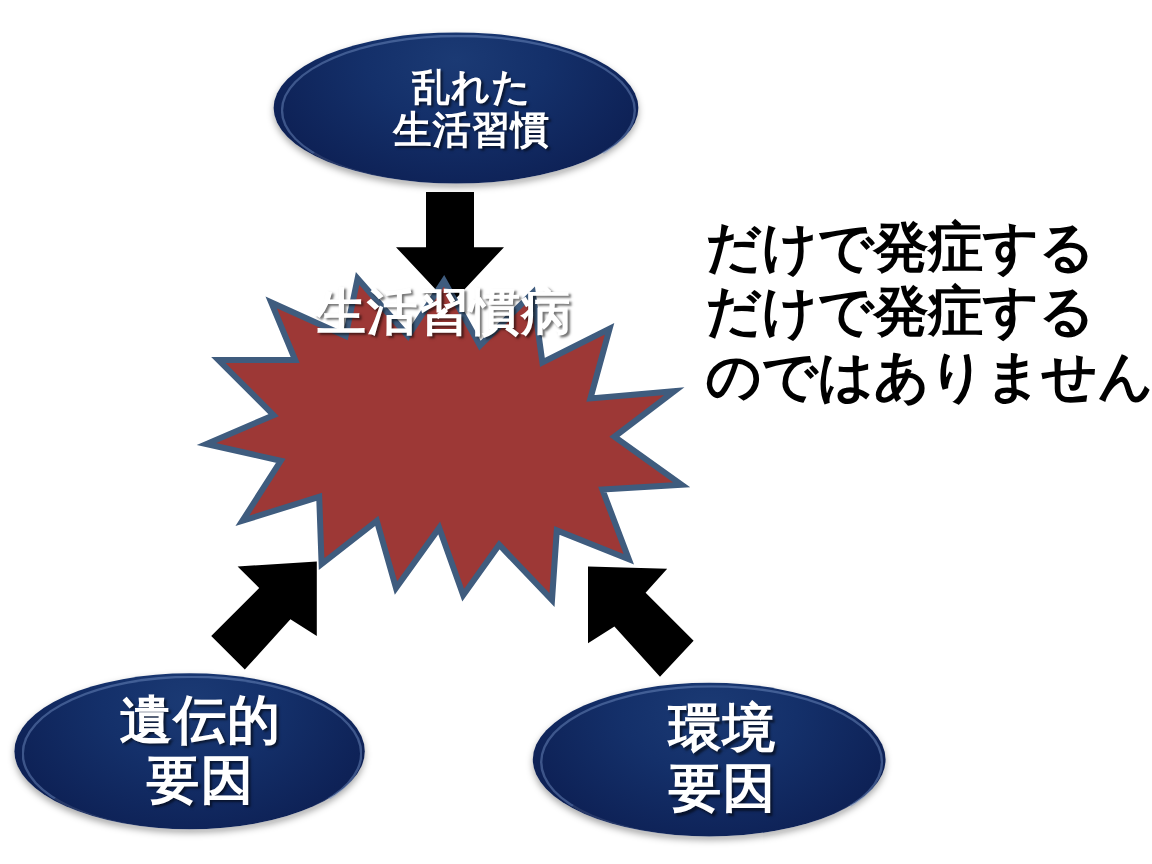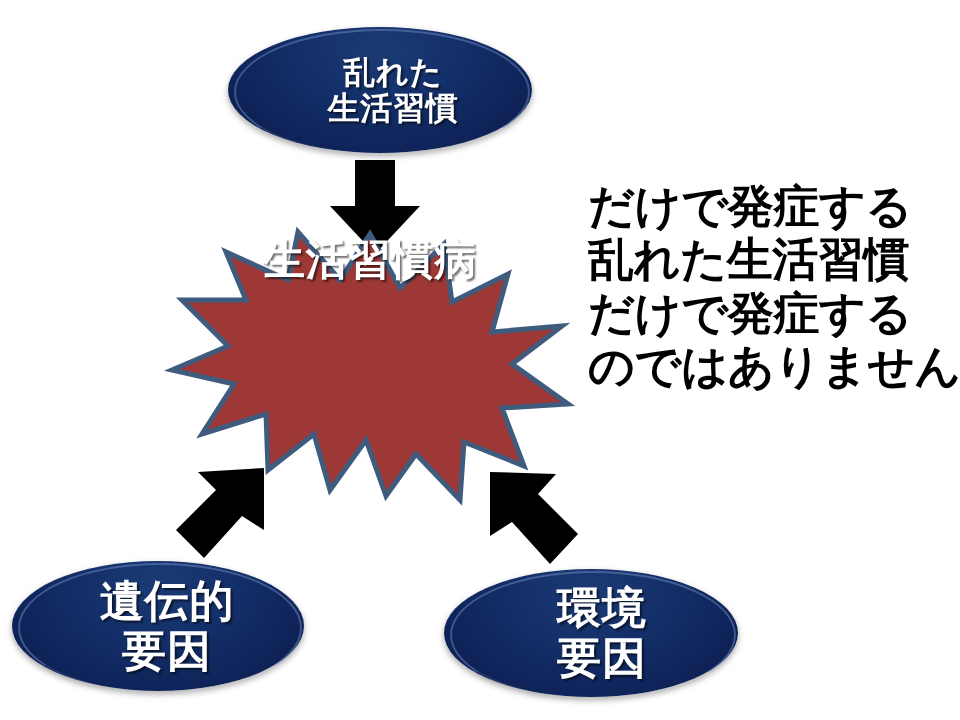--- a/index.html
+++ b/index.html
@@ -158,18 +158,17 @@
 
   <div class="node-ellipse" id="node-environment">
     <div class="node-text">
       <div class="node-line">環境</div>
       <div class="node-line">要因</div>
     </div>
   </div>
 
   <div id="caption">
     <span class="caption-line">だけで発症する</span>
-    <span class="caption-line">乱れた生活習慣</span>
     <span class="caption-line">だけで発症する</span>
     <span class="caption-line">のではありません。</span>
   </div>
 
 </div>
 
 </body></html>

